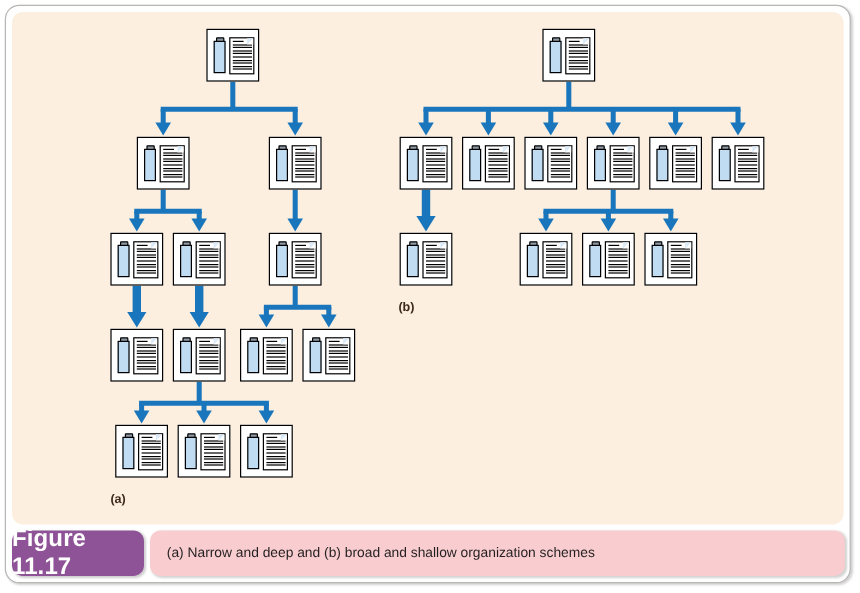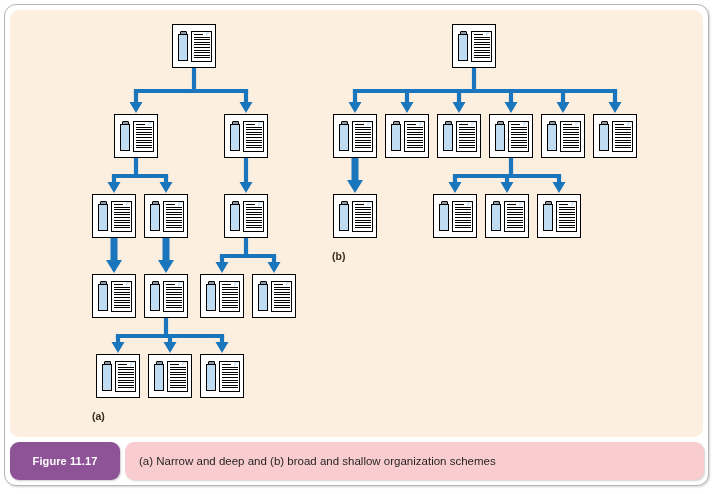--- a/index.html
+++ b/index.html
@@ -24,21 +24,21 @@
   }
 
   
   .caption-row{
     position:absolute;left:10px;top:442px;width:694px;height:38px;
   }
   .fig-label{
     position:absolute;left:0;top:0;width:110px;height:38px;
     background:#8e5296;border-radius:9px;
     display:flex;align-items:center;justify-content:center;
-    color:#ffffff;font-weight:bold;font-size:11px;letter-spacing:.1px;
+    color:#ffffff;font-weight:bold;font-size:20px;letter-spacing:.1px;
     box-shadow:1px 1px 2px rgba(0,0,0,.20);
   }
   .caption-bar{
     position:absolute;left:115px;top:0;width:579px;height:38px;
     background:#f9cdd0;border-radius:9px;
     display:flex;align-items:center;
     box-shadow:1px 1px 2px rgba(0,0,0,.18);
   }
   .caption-text{
     padding-left:14px;color:#231f20;font-size:11.5px;

